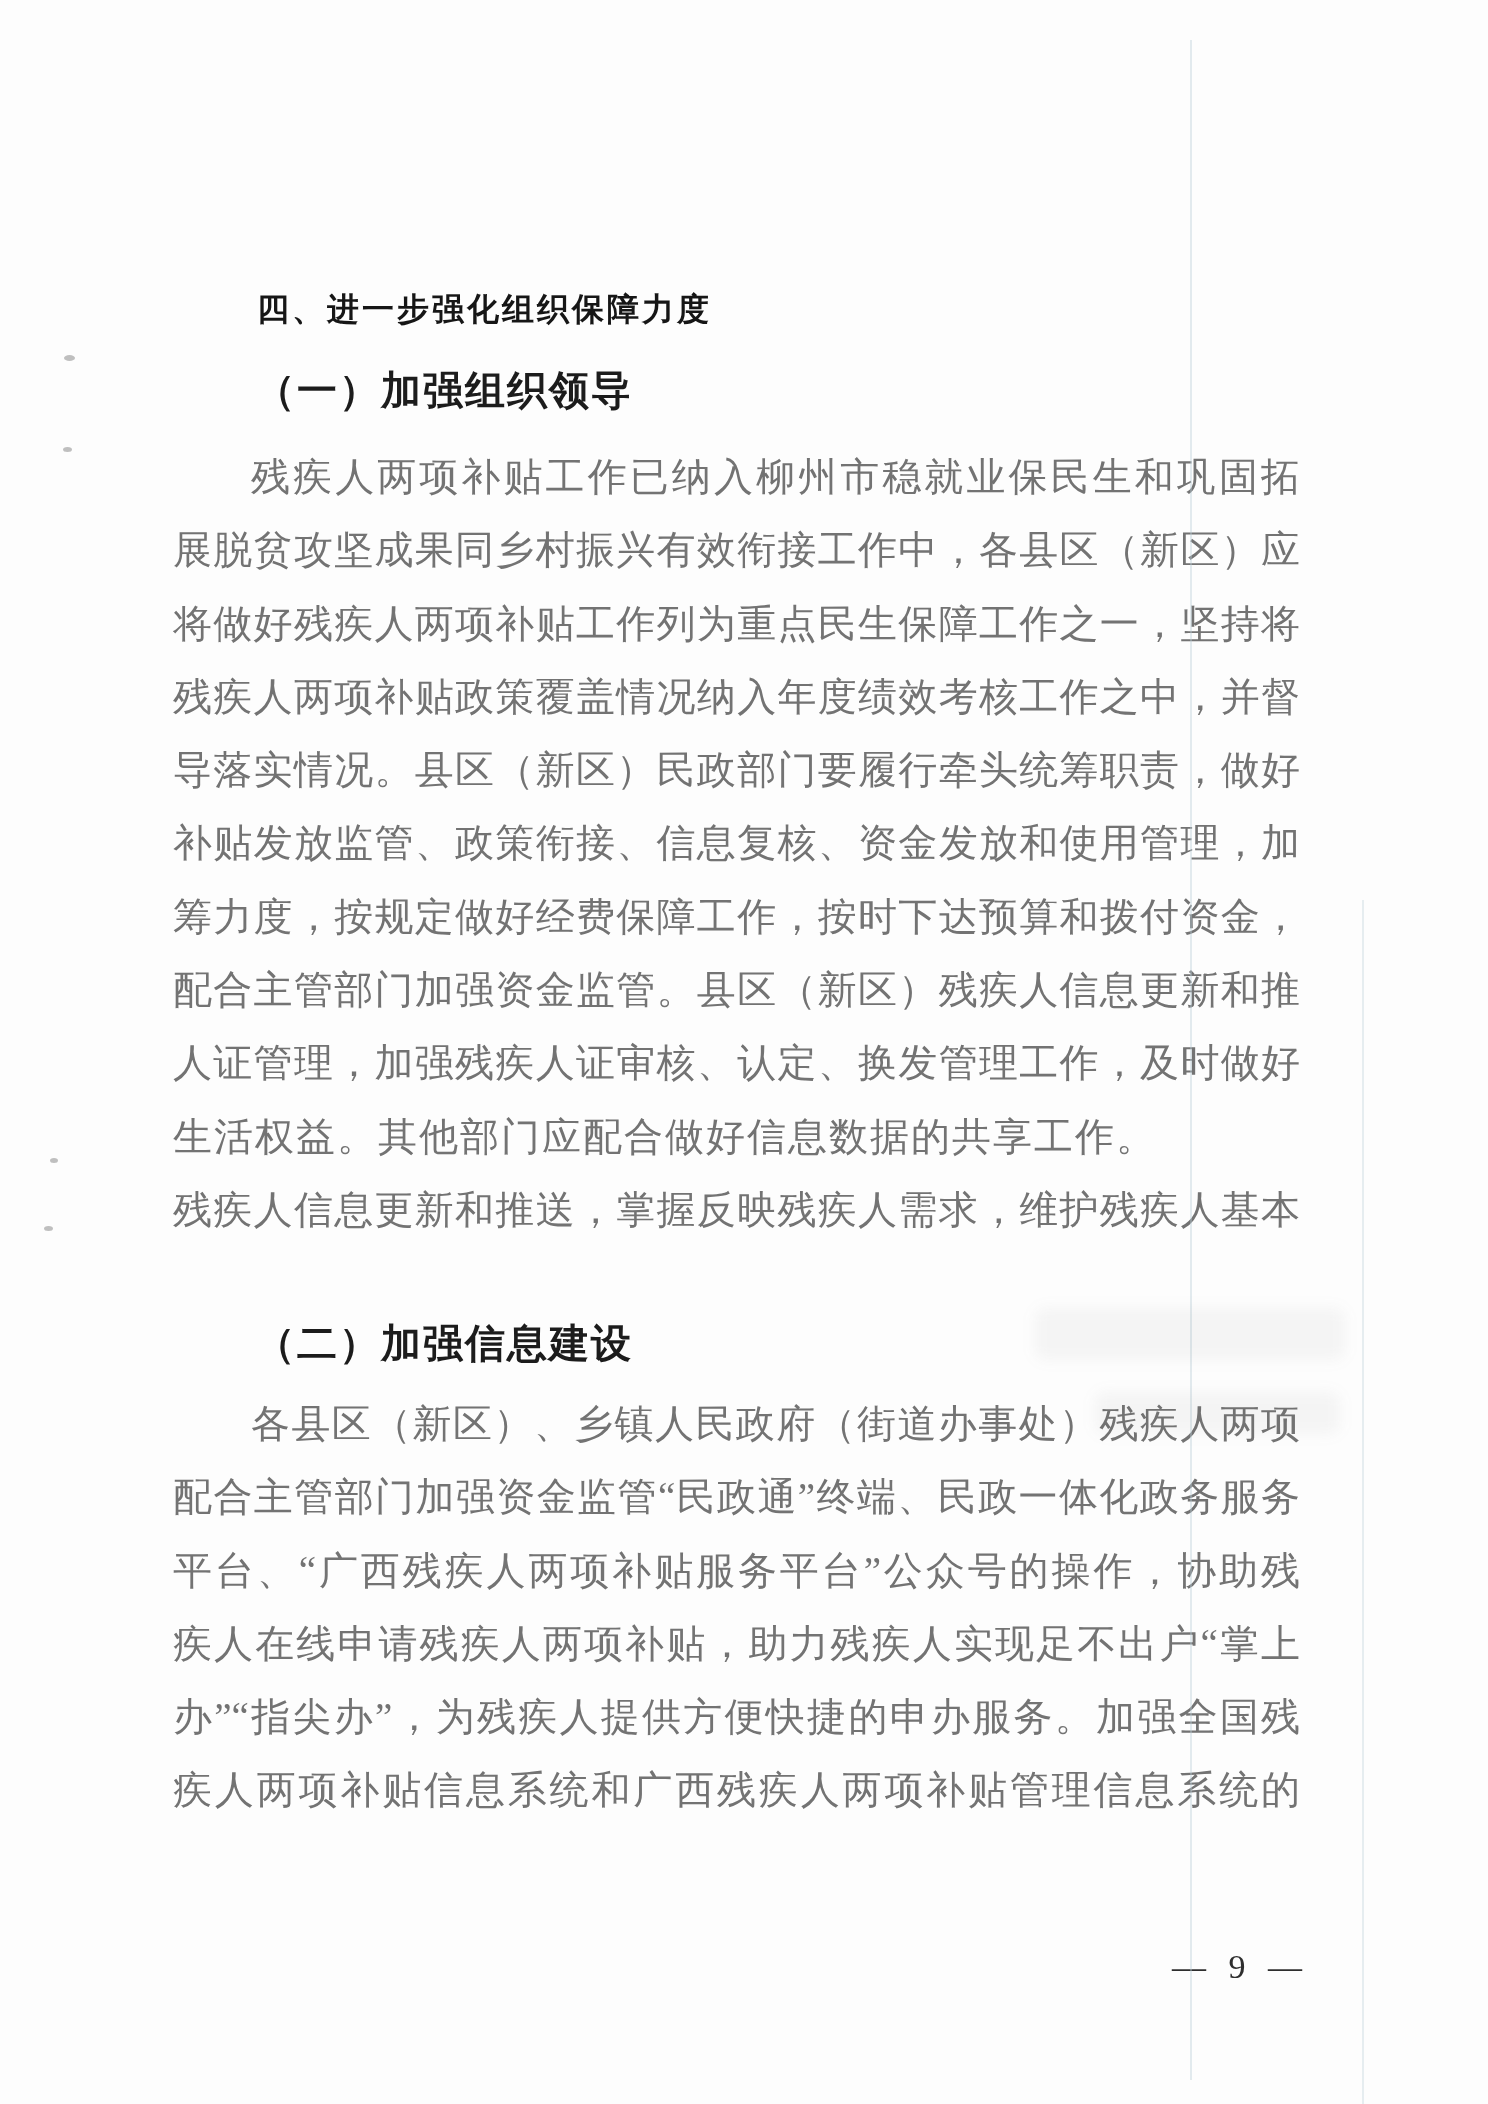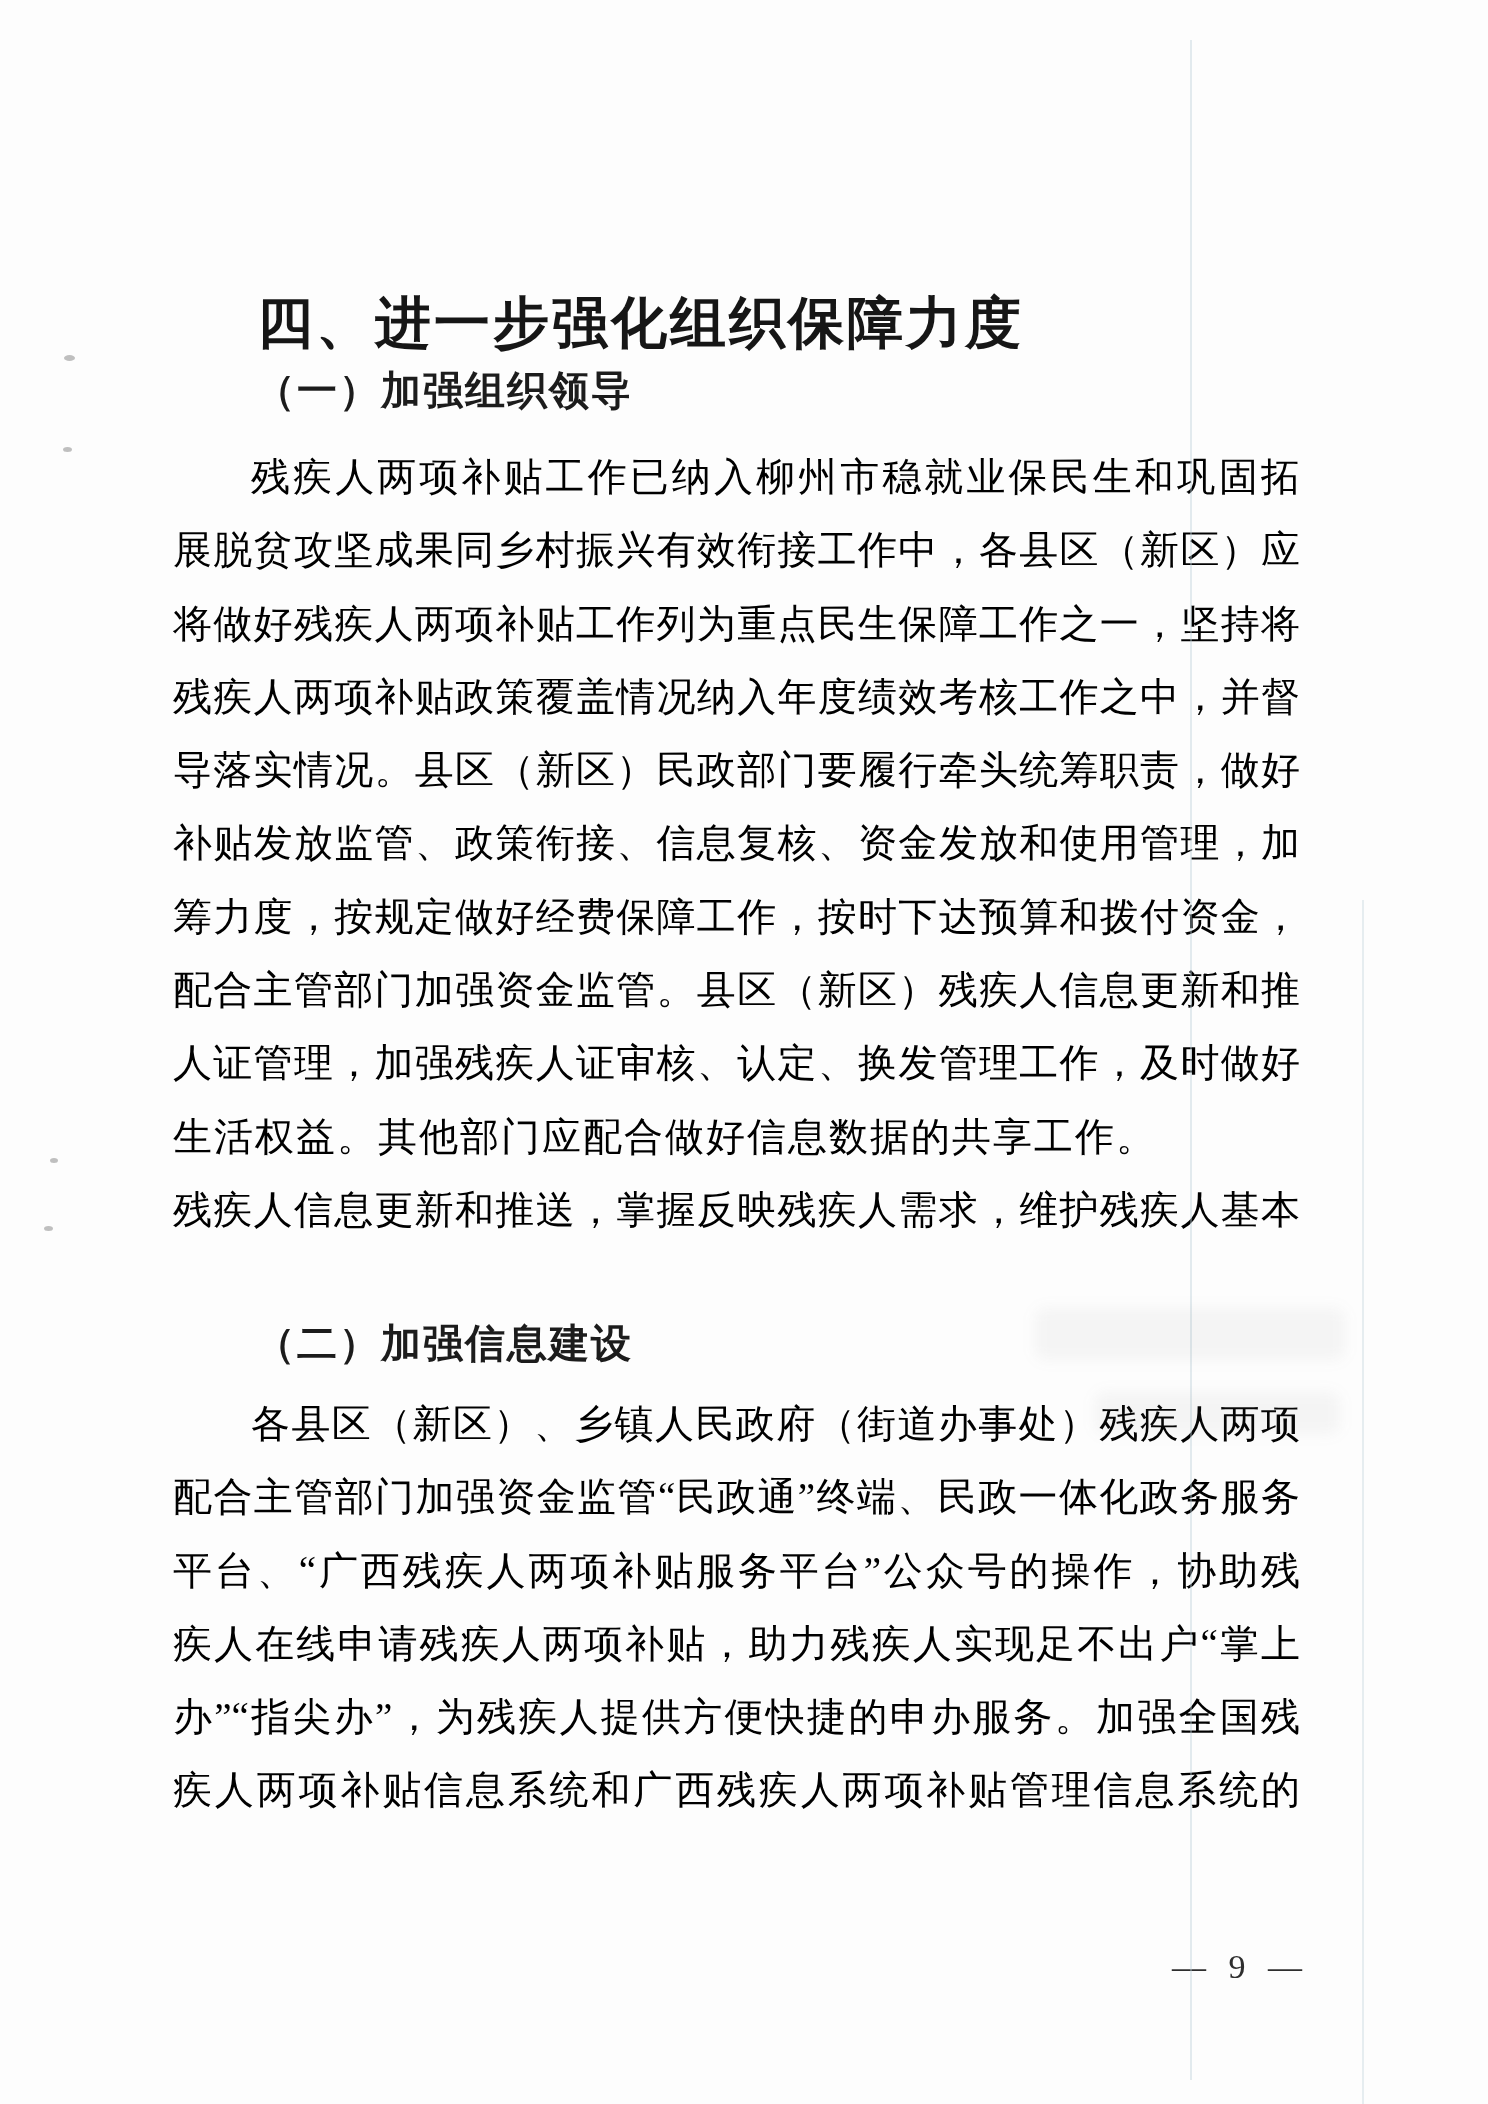--- a/index.html
+++ b/index.html
@@ -12,21 +12,21 @@
   }
   .page {
     position: absolute; inset: 0;
     background: #fdfdfd;
   }
   .doc-heading {
     position: absolute;
     left: 173px; top: 291px; width: 1127px;
     font-family: Liberation Serif, serif;
     font-weight: bold;
-    font-size: 56px;
+    font-size: 32px;
     line-height: 1.15;
     letter-spacing: 3px;
     color: #161616;
     text-indent: 84px;
     white-space: nowrap;
   }
   .subheading {
     position: absolute;
     left: 173px; width: 1127px;
     font-family: "Liberation Serif", "DejaVu Serif", serif;
@@ -36,21 +36,21 @@
     letter-spacing: 2px;
     color: #1c1c1c;
     text-indent: 82px;
     white-space: nowrap;
   }
   .sub1 { top: 368px; }
   .sub2 { top: 1321px; }
   .para {
     position: absolute;
     left: 173px; width: 1127px;
-    color: #000000;
+    color: #737373;
   }
   .para1 { top: 440px; }
   .para2 { top: 1387px; }
   .bline {
     height: 73.3px;
     font-size: 39px;
     line-height: 73.3px;
     text-align: justify;
     text-align-last: justify;
     overflow: hidden;

